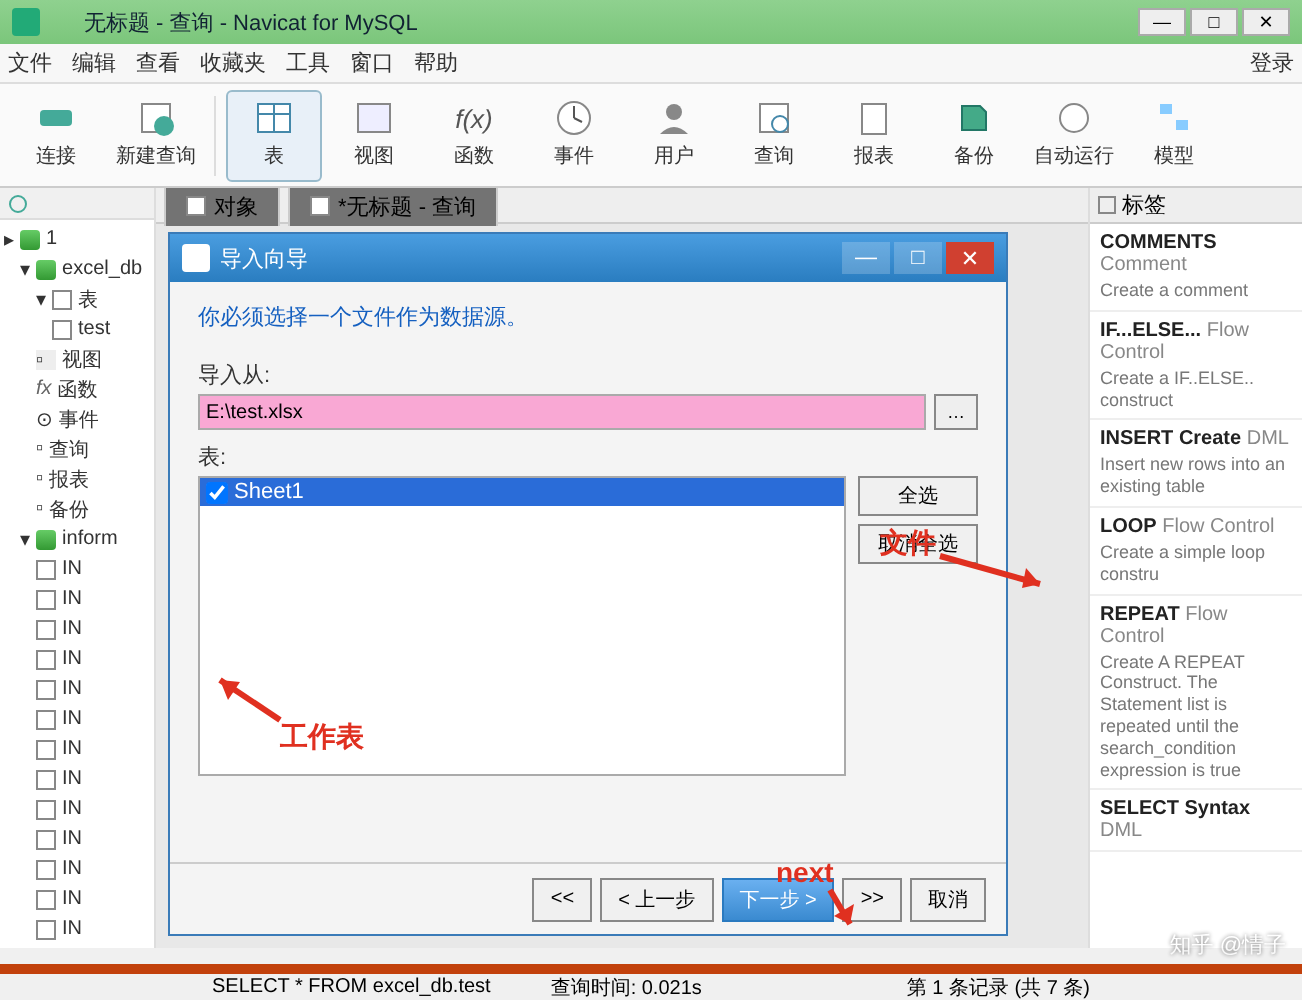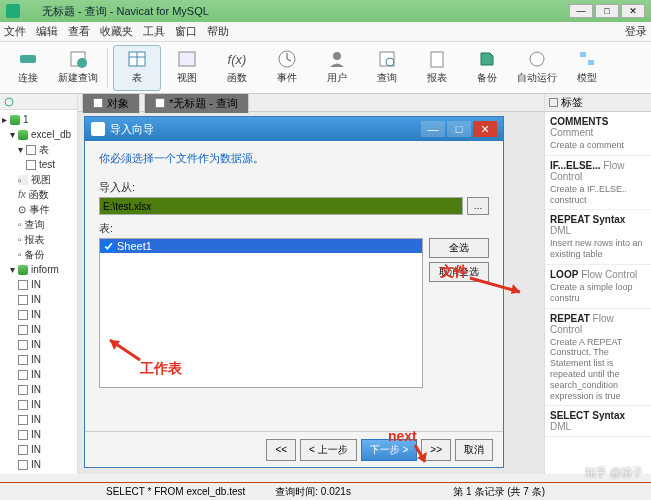--- a/index.html
+++ b/index.html
@@ -32,39 +32,39 @@
 .dialog { position:absolute; left:6px; top:22px; width:420px; height:352px; background:#f4f4f4; border:1px solid #3a7bb8;}
 .dlg-title { height:24px; background:linear-gradient(#4a9de0,#2a7dc0); display:flex; align-items:center; padding:0 6px; color:#fff;}
 .dlg-title .dic{width:14px;height:14px;background:#fff;border-radius:2px;margin-right:5px;}
 .dlg-title .sp{flex:1;}
 .dlg-title .wb{width:24px;height:16px;margin-left:2px;display:flex;align-items:center;justify-content:center;background:rgba(255,255,255,.2);}
 .dlg-title .wb.close{background:#d04030;}
 .dlg-body { padding:10px 14px; height:290px; position:relative;}
 .inst { color:#1560c0; margin-bottom:14px;}
 .lbl { color:#333; margin-bottom:2px; margin-top:0;}
 .inp-row { display:flex; gap:4px; margin-bottom:6px;}
-.inp { flex:1; height:18px; border:1px solid #aaa; background:#4d7c0f; padding:0 3px; font-size:10px;}
+.inp { flex:1; height:18px; border:1px solid #aaa; background:#f9a8d4; padding:0 3px; font-size:10px;}
 .browse { width:22px; height:18px; border:1px solid #888; background:#eee; font-size:9px;}
 .sheet-row { display:flex; gap:6px;}
 .sheet-box { flex:1; height:150px; border:1px solid #aaa; background:#fff;}
 .sheet-sel { background:#2a6cd8; color:#fff; padding:1px 3px; display:flex; align-items:center; gap:3px;}
 .sheet-sel input{width:11px;height:11px;}
 .side-btns { display:flex; flex-direction:column; gap:4px;}
 .side-btns button { width:60px; height:20px; border:1px solid #888; background:#f0f0f0; font-size:10px;}
 .dlg-foot { height:36px; border-top:1px solid #ccc; display:flex; align-items:center; justify-content:flex-end; padding:0 10px; gap:4px;}
 .dlg-foot button { height:22px; padding:0 8px; border:1px solid #888; background:#f0f0f0; font-size:10px; min-width:28px;}
 .dlg-foot button.primary { background:linear-gradient(#6ab0f0,#3a8ad0); color:#fff; border-color:#2a7ac0;}
 .right-panel { width:107px; background:#fff; border-left:1px solid #ddd; overflow:hidden;}
 .rp-tab { height:18px; display:flex; align-items:center; padding:0 4px; background:#eee; border-bottom:1px solid #ccc;}
 .rp-tab .dd{width:9px;height:9px;border:1px solid #888;margin-right:3px;}
 .rp-item { padding:4px 5px; border-bottom:1px solid #eee;}
 .rp-item .t { font-size:10px; color:#222;}
 .rp-item .t b{font-weight:bold;}
 .rp-item .d { font-size:9px; color:#777; margin-top:2px; line-height:1.2; white-space:normal;}
-.status { position:absolute; bottom:0; left:0; right:0; height:18px; background:#f0f0f0; border-top:1px solid #c2410c; display:flex; align-items:center; padding:0 6px; font-size:10px; gap:30px;}
+.status { position:absolute; bottom:0; left:0; right:0; height:18px; background:#f0f0f0; border-top:5px solid #c2410c; display:flex; align-items:center; padding:0 6px; font-size:10px; gap:30px;}
 .status .s1{margin-left:100px;} .status .s2{margin-left:auto; margin-right:100px;}
 .ann { position:absolute; color:#e03020; font-weight:bold; font-size:14px; pointer-events:none;}
 .arrow { position:absolute; pointer-events:none;}
 .watermark{position:absolute;right:8px;bottom:20px;color:#fff;opacity:.6;font-size:11px;text-shadow:0 0 2px #000;}
 </style>
 </head>
 <body>
 
 <div class="title-bar">
   <div class="icon"></div>
@@ -362,21 +362,21 @@
     <div id="rp-list">
         <div class="rp-item">
           <div class="t"><b>COMMENTS</b> <span style="color:#888">Comment</span></div>
           <div class="d">Create a comment</div>
         </div>
         <div class="rp-item">
           <div class="t"><b>IF...ELSE...</b> <span style="color:#888">Flow Control</span></div>
           <div class="d">Create a IF..ELSE.. construct</div>
         </div>
         <div class="rp-item">
-          <div class="t"><b>REPEAT Syntax</b> <span style="color:#888">DML</span></div>
+          <div class="t"><b>INSERT Create</b> <span style="color:#888">DML</span></div>
           <div class="d">Insert new rows into an existing table</div>
         </div>
         <div class="rp-item">
           <div class="t"><b>LOOP</b> <span style="color:#888">Flow Control</span></div>
           <div class="d">Create a simple loop constru</div>
         </div>
         <div class="rp-item">
           <div class="t"><b>REPEAT</b> <span style="color:#888">Flow Control</span></div>
           <div class="d">Create A REPEAT Construct. The Statement list is repeated until the search_condition expression is true</div>
         </div>

